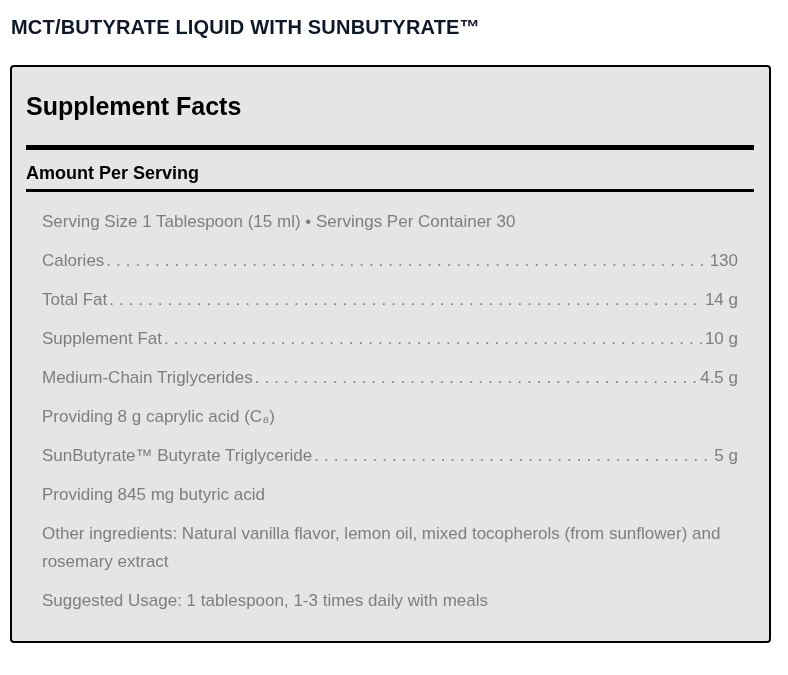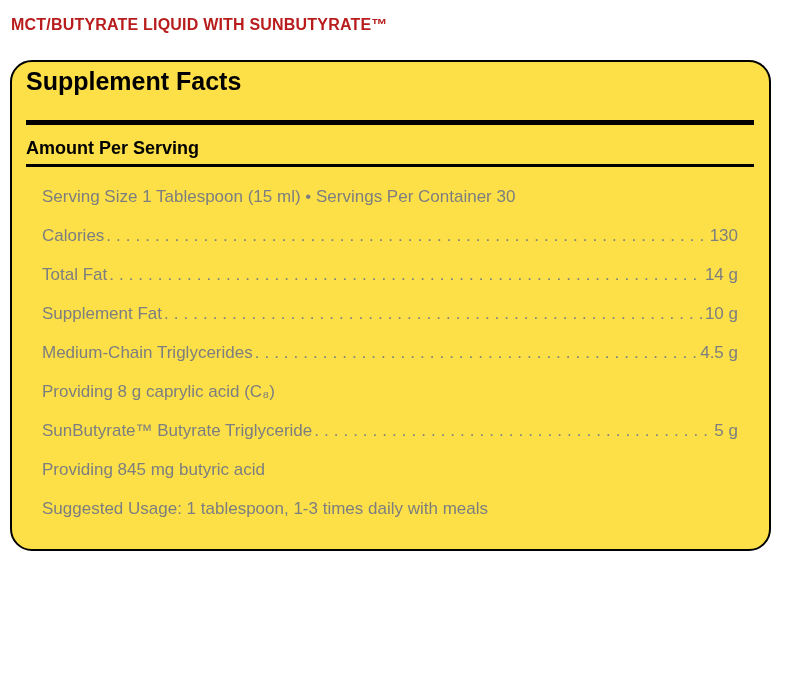--- a/index.html
+++ b/index.html
@@ -10,32 +10,32 @@
   }
   .page {
     width: 788px;
     min-height: 675px;
     box-sizing: border-box;
     padding: 15px 17px 16px 10px;
     background: #ffffff;
   }
   .product-title {
     margin: 0 0 26px 1px;
-    font-size: 16px;
+    font-size: 20px;
     font-weight: bold;
-    color: #b91c1c;
+    color: #0f172a;
     letter-spacing: 0.2px;
     line-height: 1.2;
   }
   .panel {
     box-sizing: border-box;
     border: 2px solid #000000;
-    border-radius: 22px;
-    padding: 4px 15px 10px 14px;
-    background: #fde047;
+    border-radius: 4px;
+    padding: 24px 15px 10px 14px;
+    background: #e5e5e5;
   }
   .panel-heading {
     margin: 0 0 23px 0;
     font-size: 25px;
     font-weight: bold;
     color: #000000;
     line-height: 1.25;
   }
   .rule {
     background: #000000;
@@ -132,20 +132,24 @@
     <span class="row-label">SunButyrate™ Butyrate Triglyceride</span>
     <span class="leader"></span>
     <span class="row-value">5 g</span>
   </div>
 
   <div class="row text-row">
     <span class="row-label">Providing 845 mg butyric acid</span>
 
   </div>
 
+  <div class="row text-row">
+    <span class="row-label">Other ingredients: Natural vanilla flavor, lemon oil, mixed tocopherols (from sunflower) and rosemary extract</span>
+
+  </div>
 
 
   <div class="row text-row">
     <span class="row-label">Suggested Usage: 1 tablespoon, 1-3 times daily with meals</span>
 
   </div>
 </div>
 
   </div>
 </div>

